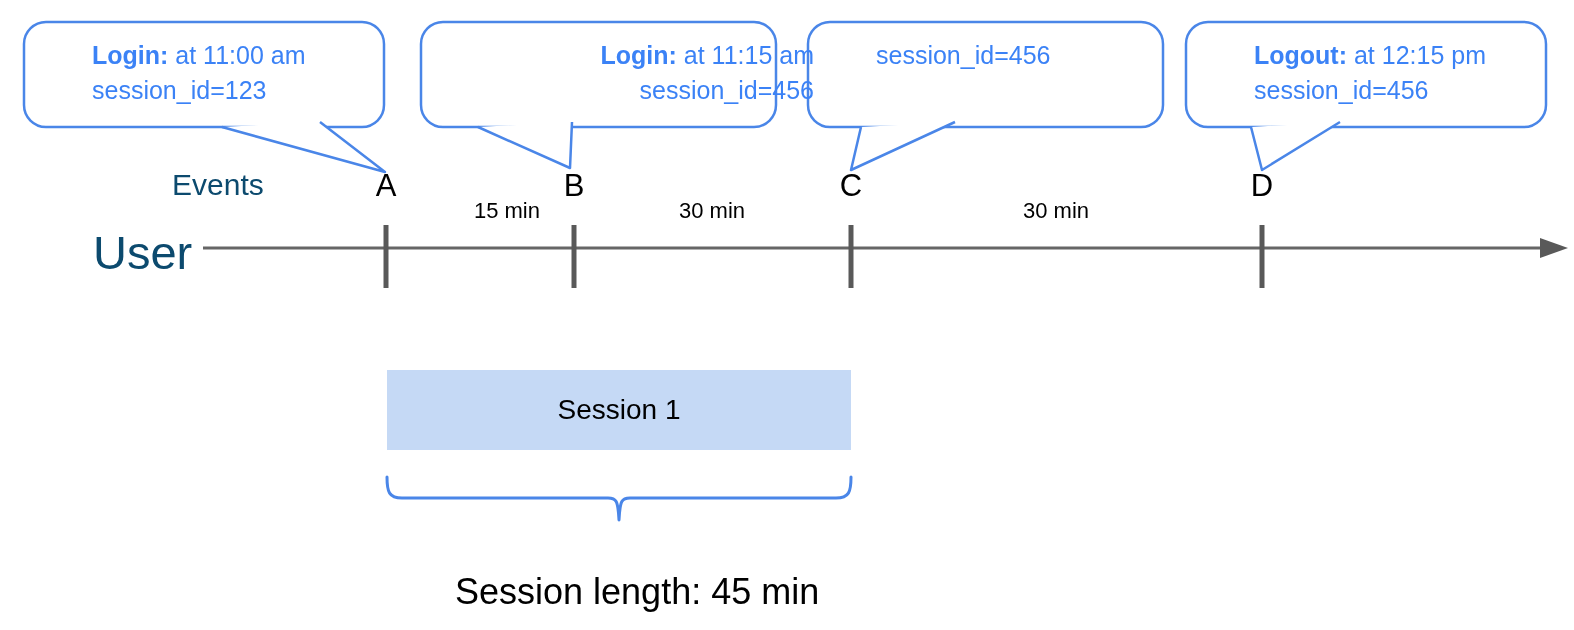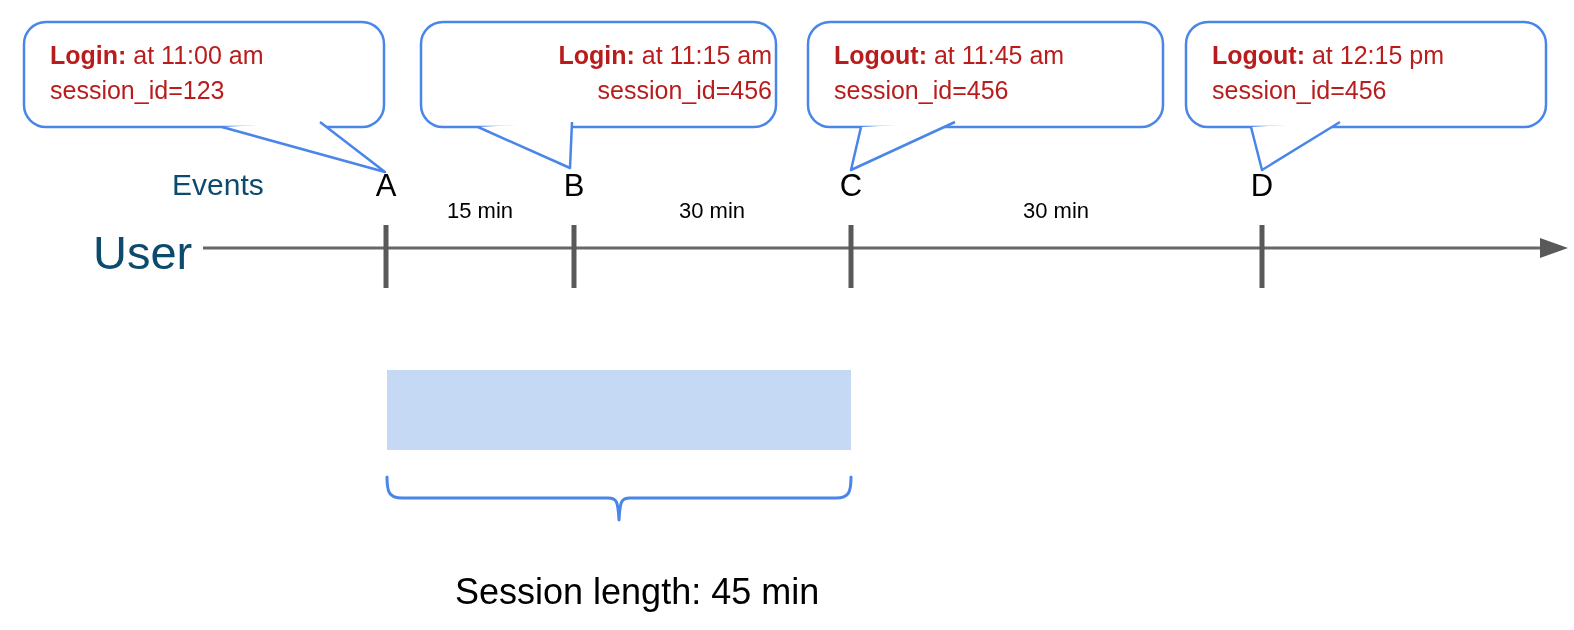--- a/index.html
+++ b/index.html
@@ -25,22 +25,23 @@
     top: 0;
     width: 1574px;
     height: 630px;
   }
   .callout-text {
     position: absolute;
     box-sizing: border-box;
     padding: 0;
     font-size: 25px;
     line-height: 35px;
-    color: #b91c1c;
+    color: #3b82f6;
     white-space: nowrap;
+    margin-left: 42px;
   }
   .callout-line { display: block; }
   .callout-strong { font-weight: bold; }
   .axis-label {
     position: absolute;
     font-size: 30px;
     line-height: 30px;
     color: #0c4a6e;
     white-space: nowrap;
   }
@@ -132,43 +133,40 @@
 
   <div class="callout-text" style="left:447px; top:38px; width:325px;text-align:right;">
     <span class="callout-line">
       <span class="callout-strong">Login:</span>
       <span>at 11:15 am</span>
     </span>
     <span class="callout-line">session_id=456</span>
   </div>
 
   <div class="callout-text" style="left:834px; top:38px; width:325px;">
-    <span class="callout-line">
-      <span class="callout-strong">Logout:</span>
-      <span>at 11:45 am</span>
-    </span>
     <span class="callout-line">session_id=456</span>
   </div>
 
   <div class="callout-text" style="left:1212px; top:38px; width:330px;">
     <span class="callout-line">
       <span class="callout-strong">Logout:</span>
       <span>at 12:15 pm</span>
     </span>
     <span class="callout-line">session_id=456</span>
   </div>
 
   <div class="axis-label" style="left:172px; top:170px;">Events</div>
   <div class="axis-label" style="left:93px; top:235px; font-size:47px; line-height:36px;">User</div>
 
   <div class="tick-label" style="left:366px; top:170px; width:40px;">A</div>
   <div class="tick-label" style="left:554px; top:170px; width:40px;">B</div>
   <div class="tick-label" style="left:831px; top:170px; width:40px;">C</div>
   <div class="tick-label" style="left:1242px; top:170px; width:40px;">D</div>
 
-  <div class="interval-label" style="left:420px; top:200px; width:120px;">15 min</div>
+  <div class="interval-label" style="left:420px; top:200px; width:120px;text-align:right;">15 min</div>
   <div class="interval-label" style="left:652px; top:200px; width:120px;">30 min</div>
   <div class="interval-label" style="left:996px; top:200px; width:120px;">30 min</div>
 
+  <div class="session-bar-label" style="left:387px; top:396px; width:464px;">Session 1</div>
 
   <div class="summary-label" style="left:455px; top:578px;">Session length: 45 min</div>
 
 </div>
 
 </body></html>

